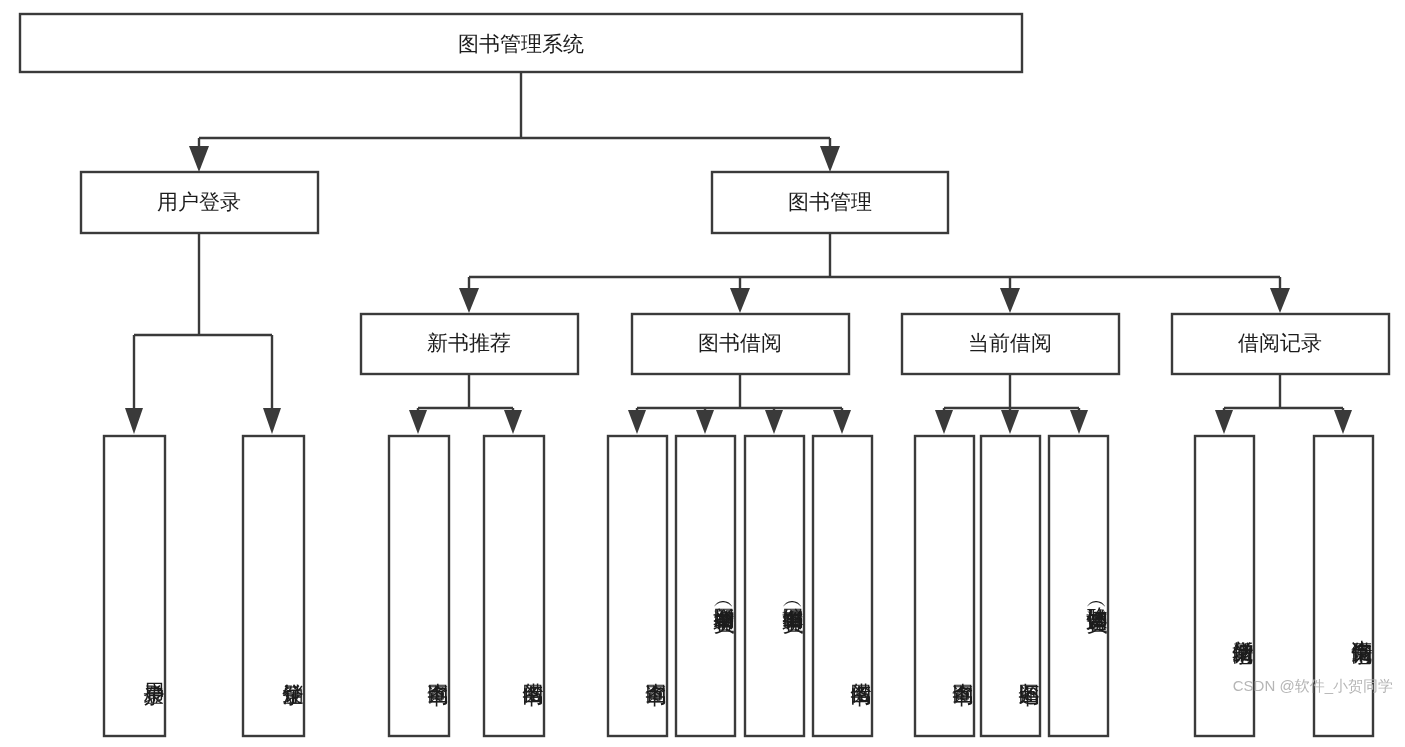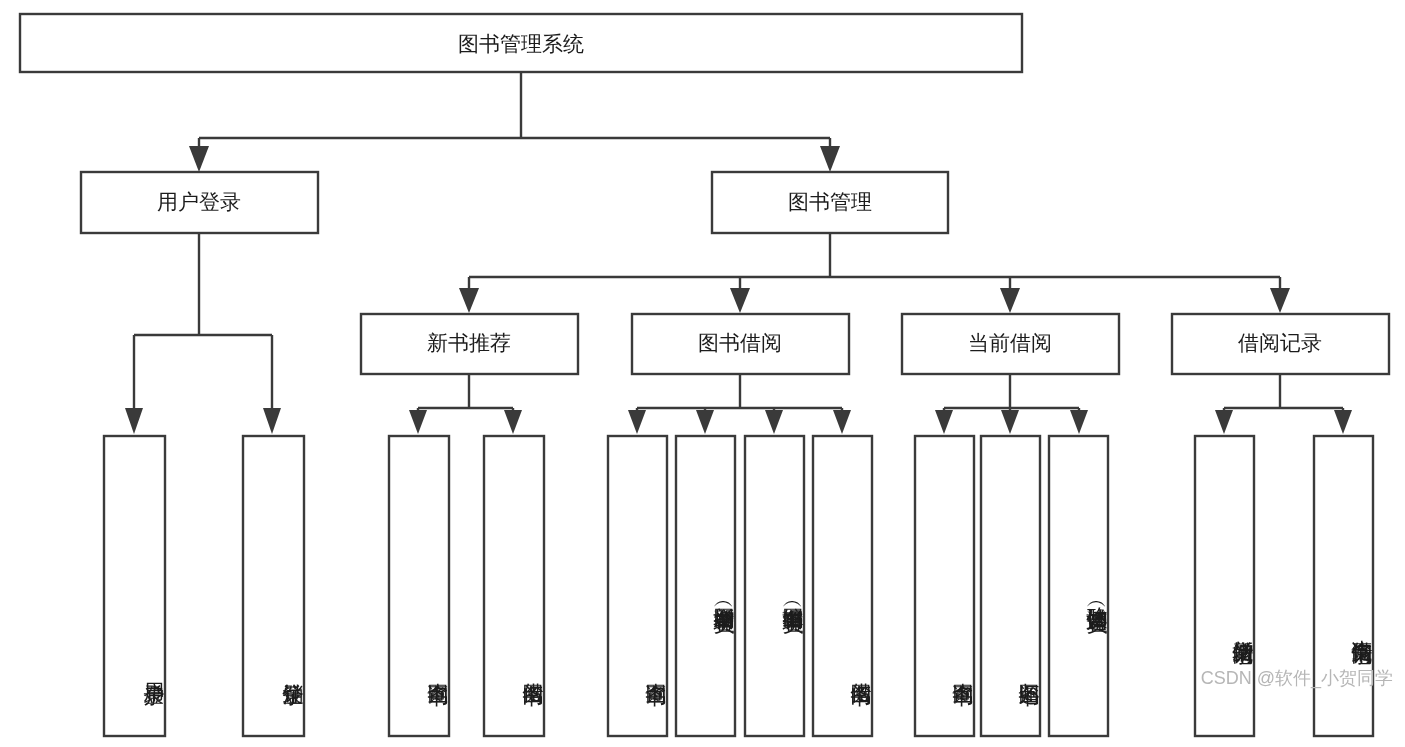--- a/index.html
+++ b/index.html
@@ -60,23 +60,23 @@
     line-height: 1;
     display: flex;
     align-items: flex-start;
     justify-content: center;
     white-space: nowrap;
     pointer-events: none;
   }
   .watermark {
     position: absolute;
     right: 12px;
-    bottom: 7px;
-    font-family: "Liberation Sans", "DejaVu Sans", sans-serif;
-    font-size: 18px;
+    bottom: 1px;
+    font-family: "Liberation Sans", "DejaVu Sans", sans-serif;
+    font-size: 15px;
     color: #b6b6b6;
     white-space: nowrap;
   }
 </style>
 </head>
 <body>
 
 <div id="diagram-root">
 
   <svg id="diagram-svg" viewBox="0 0 1405 747">

